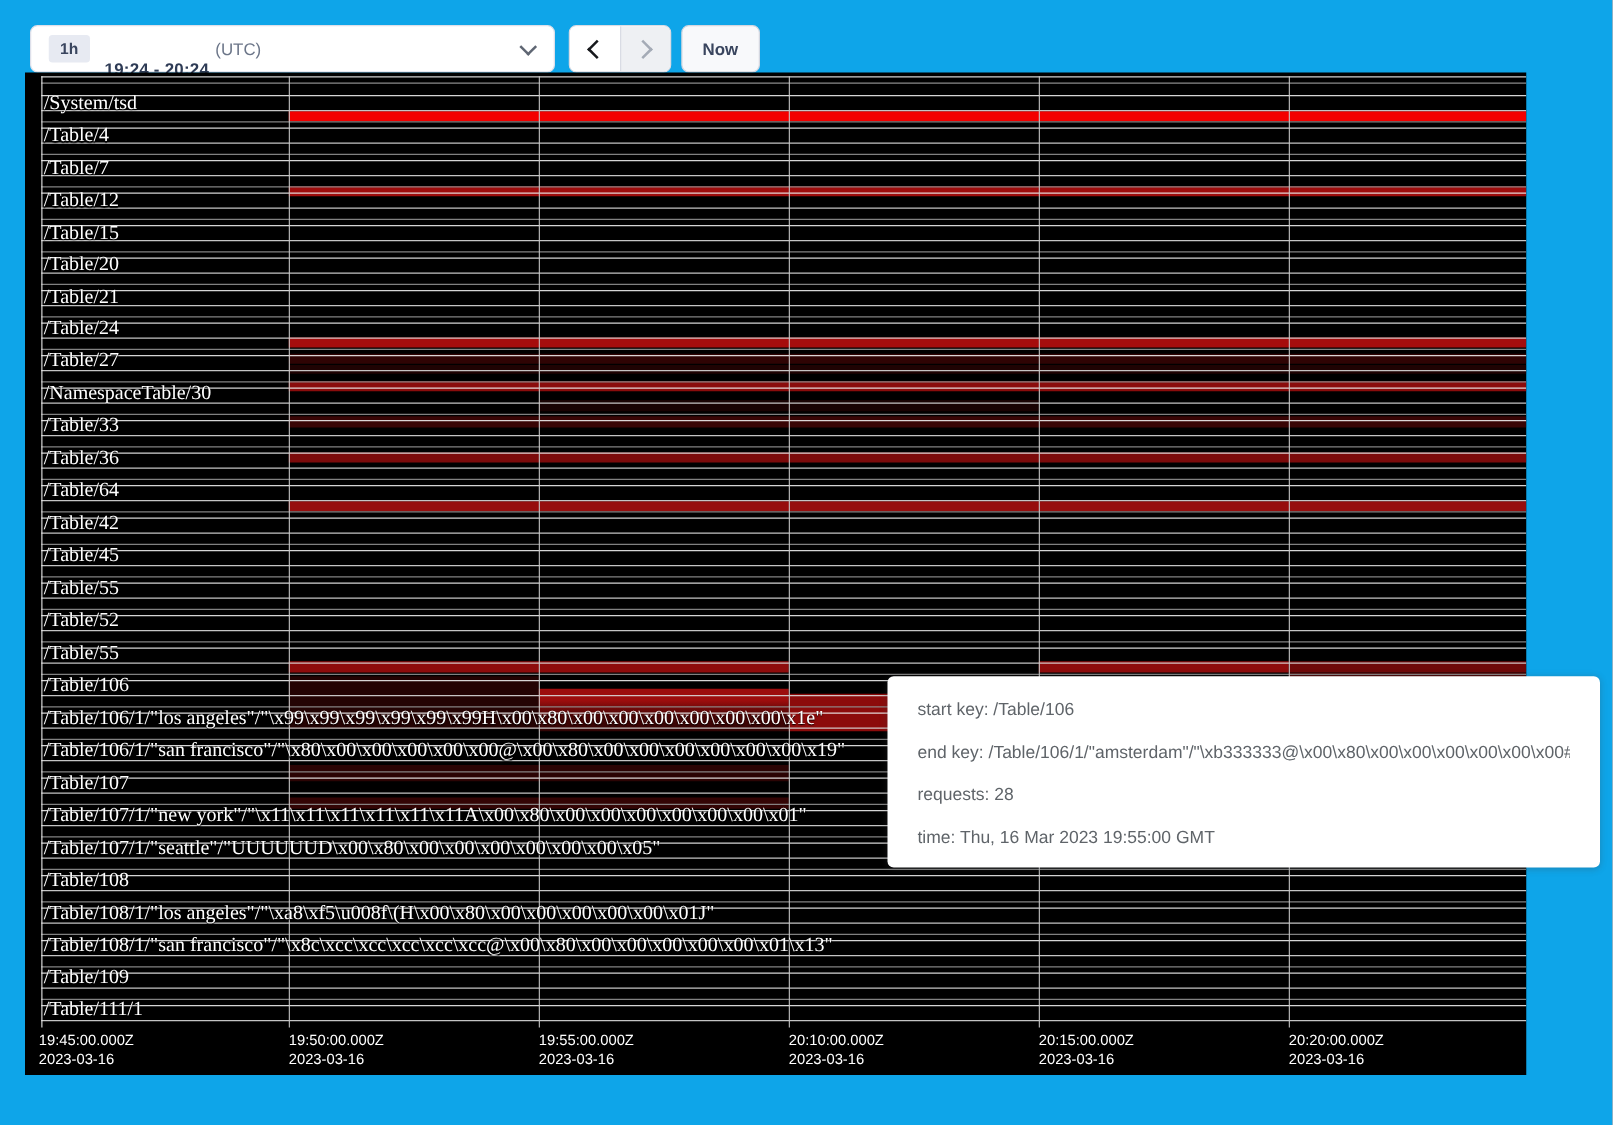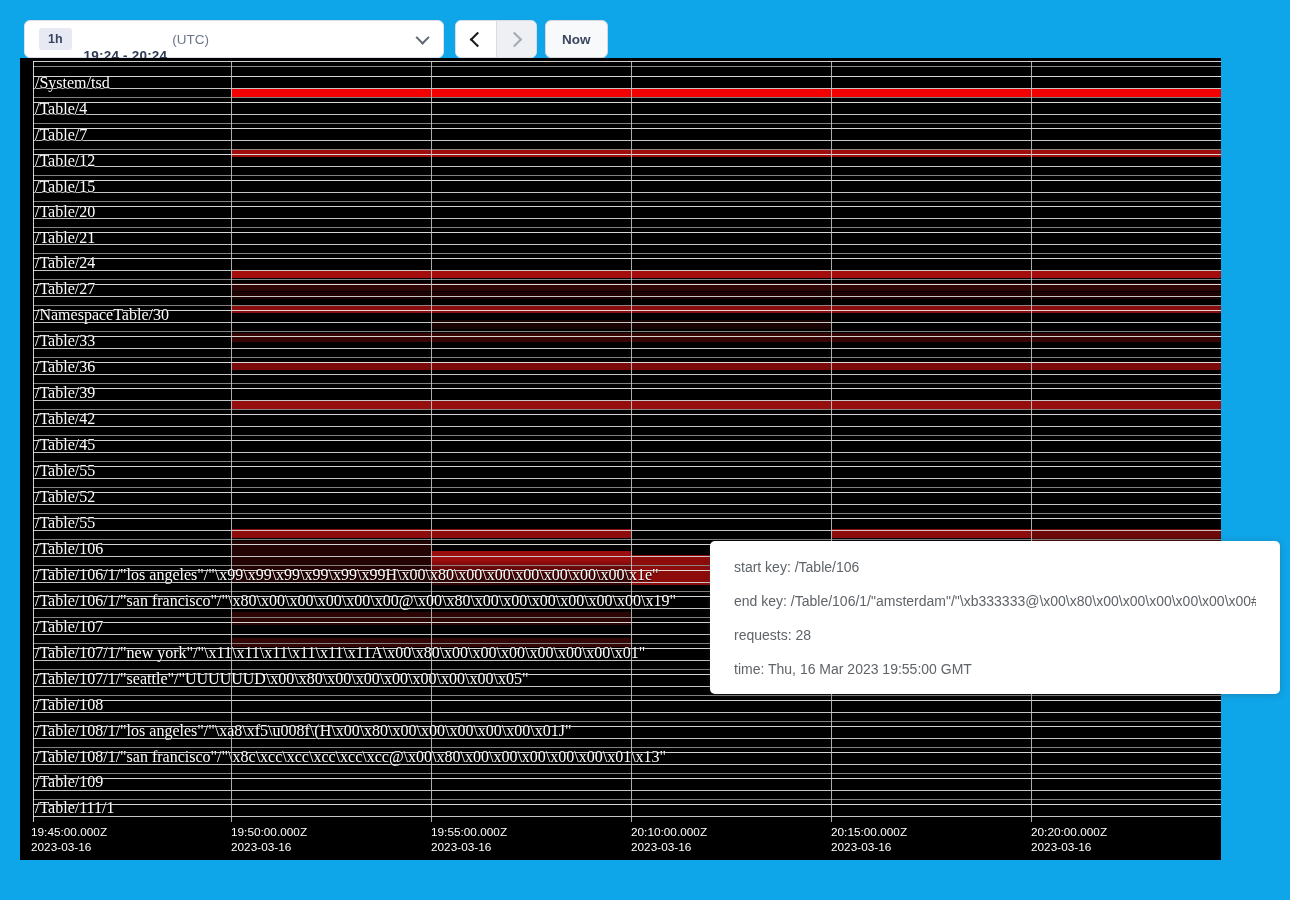--- a/index.html
+++ b/index.html
@@ -190,21 +190,21 @@
       <div class="rowlabel" style="left: 15px; top: 77px; transform: translateY(-50%);">/Table/7</div>
       <div class="rowlabel" style="left: 15px; top: 103px; transform: translateY(-50%);">/Table/12</div>
       <div class="rowlabel" style="left: 15px; top: 129px; transform: translateY(-50%);">/Table/15</div>
       <div class="rowlabel" style="left: 15px; top: 154px; transform: translateY(-50%);">/Table/20</div>
       <div class="rowlabel" style="left: 15px; top: 180px; transform: translateY(-50%);">/Table/21</div>
       <div class="rowlabel" style="left: 15px; top: 205px; transform: translateY(-50%);">/Table/24</div>
       <div class="rowlabel" style="left: 15px; top: 231px; transform: translateY(-50%);">/Table/27</div>
       <div class="rowlabel" style="left: 15px; top: 257px; transform: translateY(-50%);">/NamespaceTable/30</div>
       <div class="rowlabel" style="left: 15px; top: 283px; transform: translateY(-50%);">/Table/33</div>
       <div class="rowlabel" style="left: 15px; top: 309px; transform: translateY(-50%);">/Table/36</div>
-      <div class="rowlabel" style="left: 15px; top: 335px; transform: translateY(-50%);">/Table/39</div>
+      <div class="rowlabel" style="left: 15px; top: 335px; transform: translateY(-50%);">/Table/64</div>
       <div class="rowlabel" style="left: 15px; top: 361px; transform: translateY(-50%);">/Table/42</div>
       <div class="rowlabel" style="left: 15px; top: 387px; transform: translateY(-50%);">/Table/45</div>
       <div class="rowlabel" style="left: 15px; top: 413px; transform: translateY(-50%);">/Table/55</div>
       <div class="rowlabel" style="left: 15px; top: 439px; transform: translateY(-50%);">/Table/52</div>
       <div class="rowlabel" style="left: 15px; top: 465px; transform: translateY(-50%);">/Table/55</div>
       <div class="rowlabel" style="left: 15px; top: 491px; transform: translateY(-50%);">/Table/106</div>
       <div class="rowlabel" style="left: 15px; top: 517px; transform: translateY(-50%);">/Table/106/1/"los angeles"/"\x99\x99\x99\x99\x99\x99H\x00\x80\x00\x00\x00\x00\x00\x00\x1e"</div>
       <div class="rowlabel" style="left: 15px; top: 543px; transform: translateY(-50%);">/Table/106/1/"san francisco"/"\x80\x00\x00\x00\x00\x00@\x00\x80\x00\x00\x00\x00\x00\x00\x19"</div>
       <div class="rowlabel" style="left: 15px; top: 569px; transform: translateY(-50%);">/Table/107</div>
       <div class="rowlabel" style="left: 15px; top: 595px; transform: translateY(-50%);">/Table/107/1/"new york"/"\x11\x11\x11\x11\x11\x11A\x00\x80\x00\x00\x00\x00\x00\x00\x01"</div>

